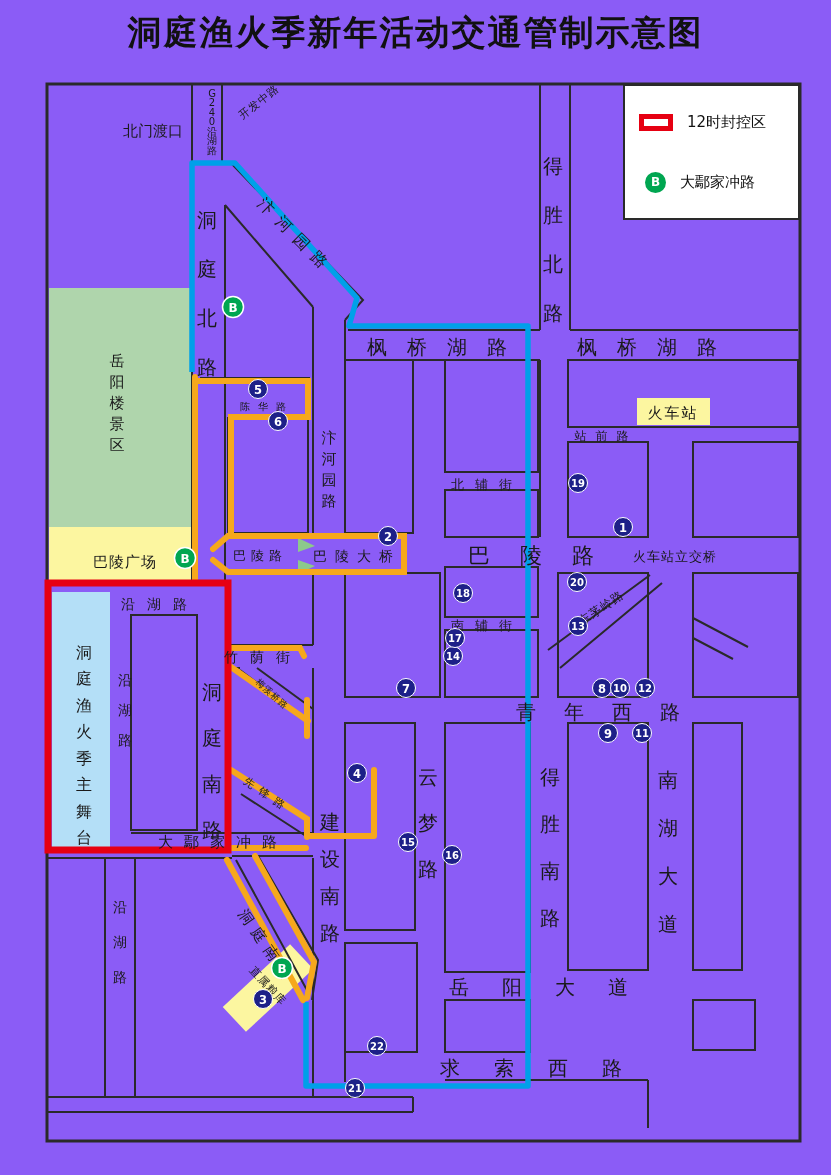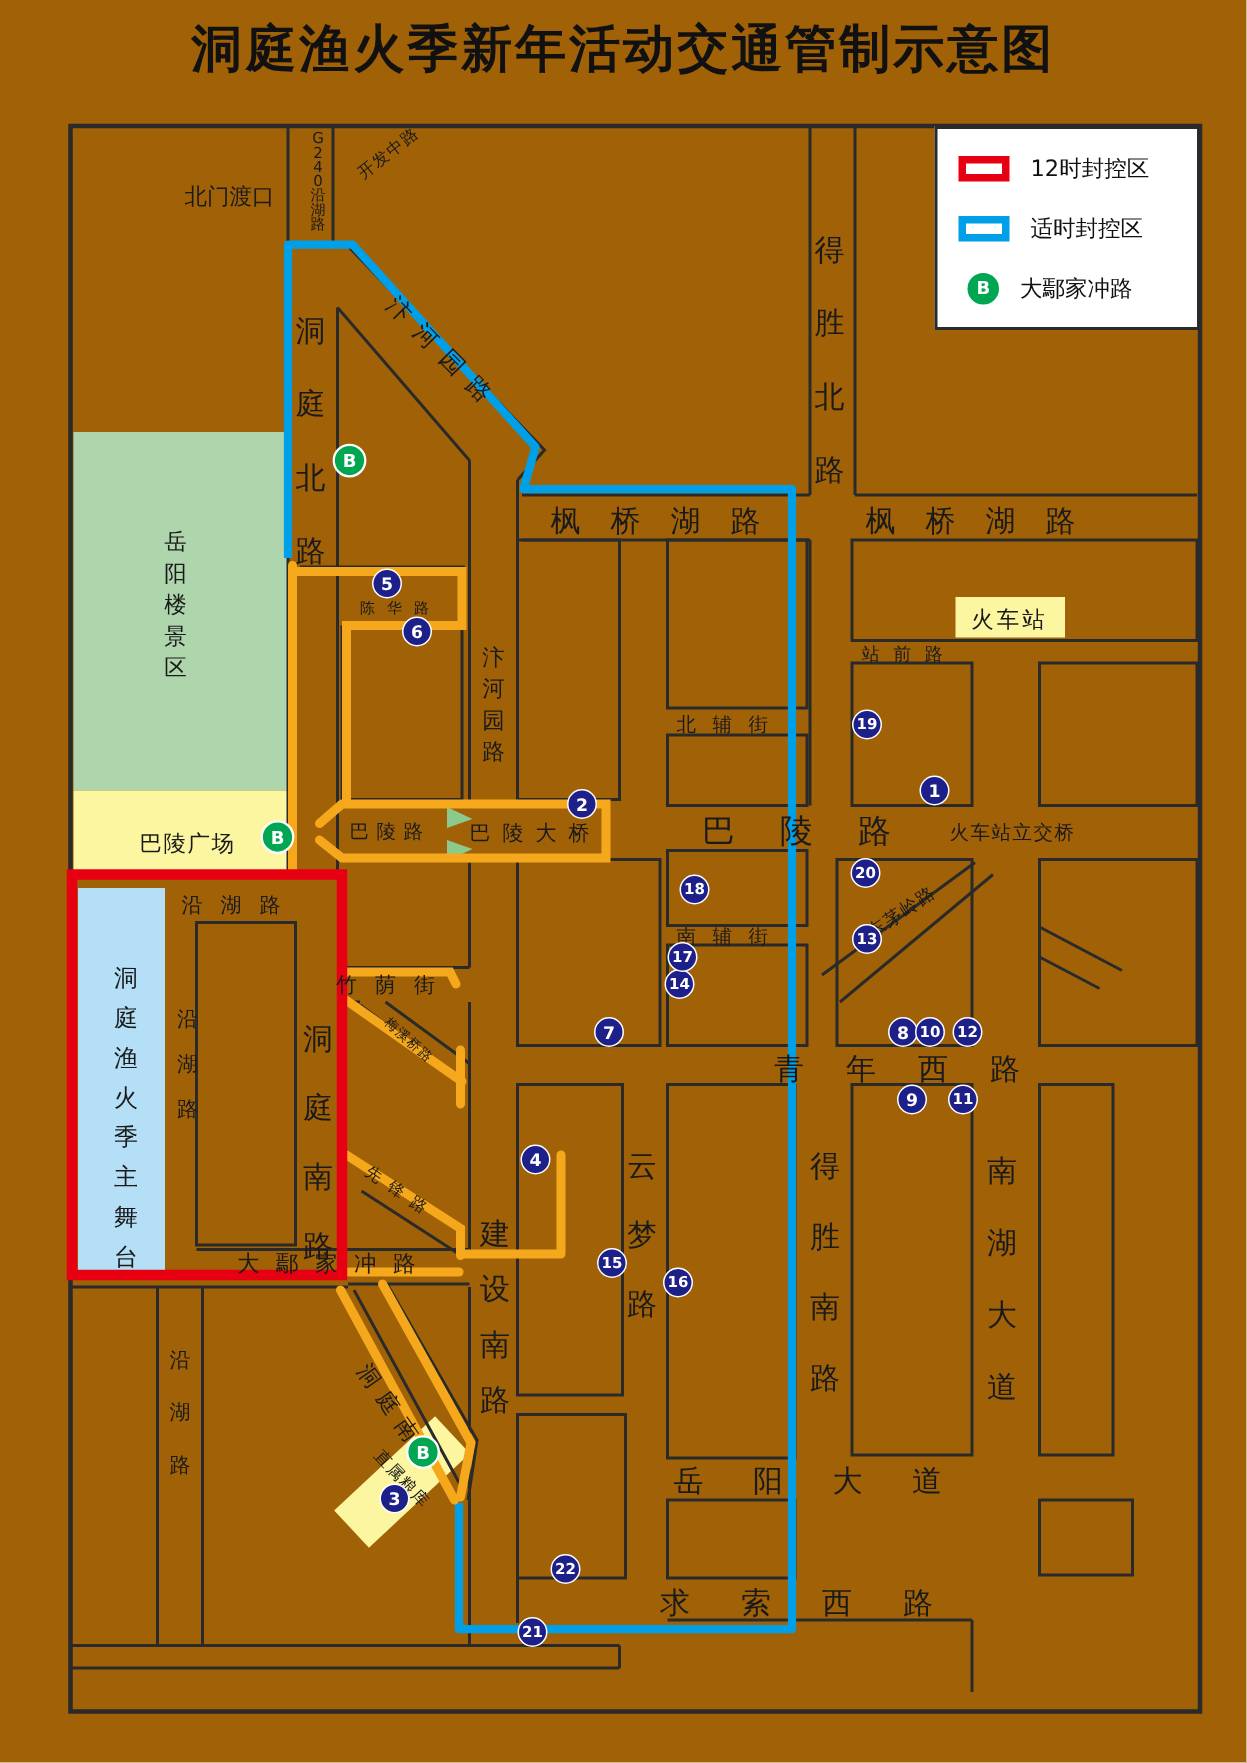--- a/index.html
+++ b/index.html
@@ -1,16 +1,16 @@
 <!DOCTYPE html>
 <html><head>
 <meta charset="utf-8">
 <style>
   html,body{margin:0;padding:0;background:#ffffff;}
-  .page{position:relative;width:831px;height:1175px;background:#a16207;overflow:hidden;
+  .page{position:relative;width:831px;height:1175px;background:#8b5cf6;overflow:hidden;
         font-family:"DejaVu Sans","Liberation Sans",sans-serif;}
   .title{position:absolute;left:0;top:10px;width:100%;text-align:center;
          font-size:34px;font-weight:800;letter-spacing:2px;color:#111;}
   #map-svg{position:absolute;left:0;top:0;}
   .road{stroke:#2a2a2a;stroke-width:2;fill:none;}
   .border{stroke:#2a2a2a;stroke-width:3;fill:none;}
   .maplabel{fill:#1a1a1a;}
   .legend{position:absolute;left:623px;top:84px;width:177px;height:136px;
           background:#fff;border:2px solid #2a2a2a;box-sizing:border-box;
           display:flex;flex-direction:column;justify-content:space-around;
@@ -371,21 +371,17 @@
         </g>
       </g>
   </svg>
 
   <div class="legend">
     <div class="legend-row">
       <span class="legend-swatch" style="border: 5px solid rgb(230, 0, 18);"></span>
       <span class="legend-label">12时封控区</span>
     </div>
     <div class="legend-row">
-      <span class="legend-swatch" style="border: 5px solid rgb(0, 160, 233);"></span>
-      <span class="legend-label">适时封控区</span>
-    </div>
-    <div class="legend-row">
       <span class="legend-dot" style="background: rgb(0, 166, 81);">B</span>
       <span class="legend-label">大鄢家冲路</span>
     </div>
   </div>
 </div>
 
 </body></html>

